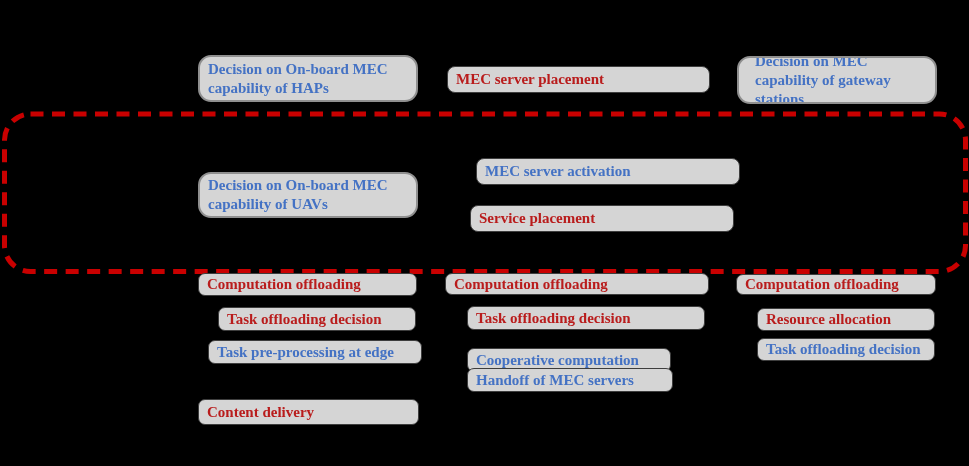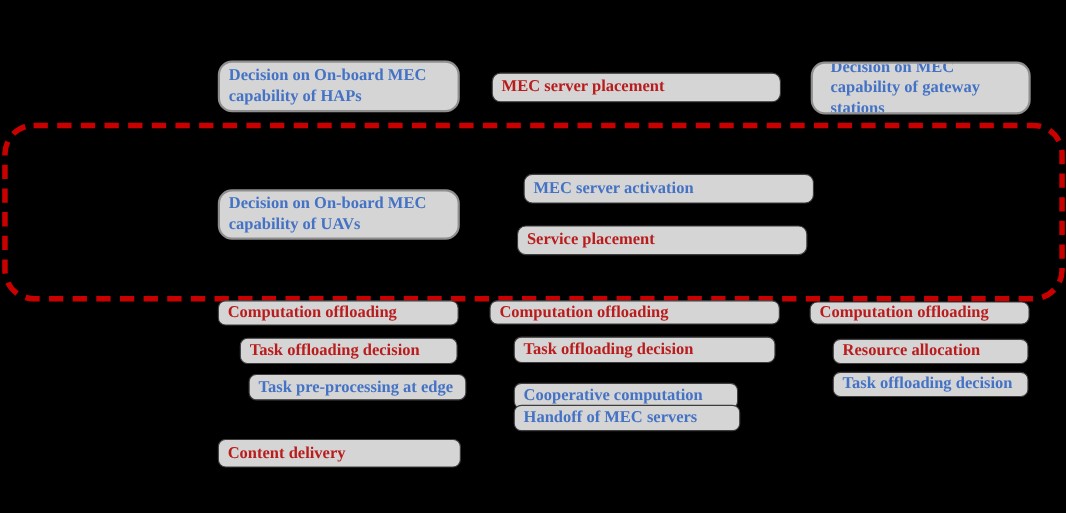--- a/index.html
+++ b/index.html
@@ -53,21 +53,21 @@
 
   <div class="box decision blue" style="left:737px; top:56px; width:200px; height:48px;padding-left:16px;">Decision on MEC capability of gateway stations</div>
 
   <div class="box decision blue" style="left:198px; top:152px; width:220px; height:46px;margin-top:20px;">Decision on On-board MEC capability of UAVs</div>
 
   <div class="box blue" style="left:446px; top:158px; width:264px; height:27px;margin-left:30px;">MEC server activation</div>
   <div class="box" style="left:446px; top:205px; width:264px; height:27px;margin-left:24px;">Service placement</div>
 
   <div class="box short" style="left:198px; top:273px; width:219px; height:23px;">Computation offloading</div>
   <div class="box short" style="left:218px; top:307px; width:198px; height:24px;">Task offloading decision</div>
-  <div class="box short blue" style="left:226px; top:340px; width:198px; height:24px;">Task pre-processing at edge</div>
+  <div class="box short blue" style="left:208px; top:340px; width:214px; height:24px;">Task pre-processing at edge</div>
   <div class="box short" style="left:198px; top:399px; width:221px; height:26px;">Content delivery</div>
 
   <div class="box short" style="left:445px; top:273px; width:264px; height:22px;">Computation offloading</div>
   <div class="box short" style="left:467px; top:306px; width:238px; height:24px;">Task offloading decision</div>
   <div class="box short blue" style="left:467px; top:348px; width:204px; height:24px;">Cooperative computation</div>
   <div class="box short blue" style="left:467px; top:368px; width:206px; height:24px;">Handoff of MEC servers</div>
 
   <div class="box short" style="left:736px; top:274px; width:200px; height:21px;">Computation offloading</div>
   <div class="box short" style="left:757px; top:308px; width:178px; height:23px;">Resource allocation</div>
   <div class="box short blue" style="left:757px; top:338px; width:178px; height:23px;">Task offloading decision</div>

